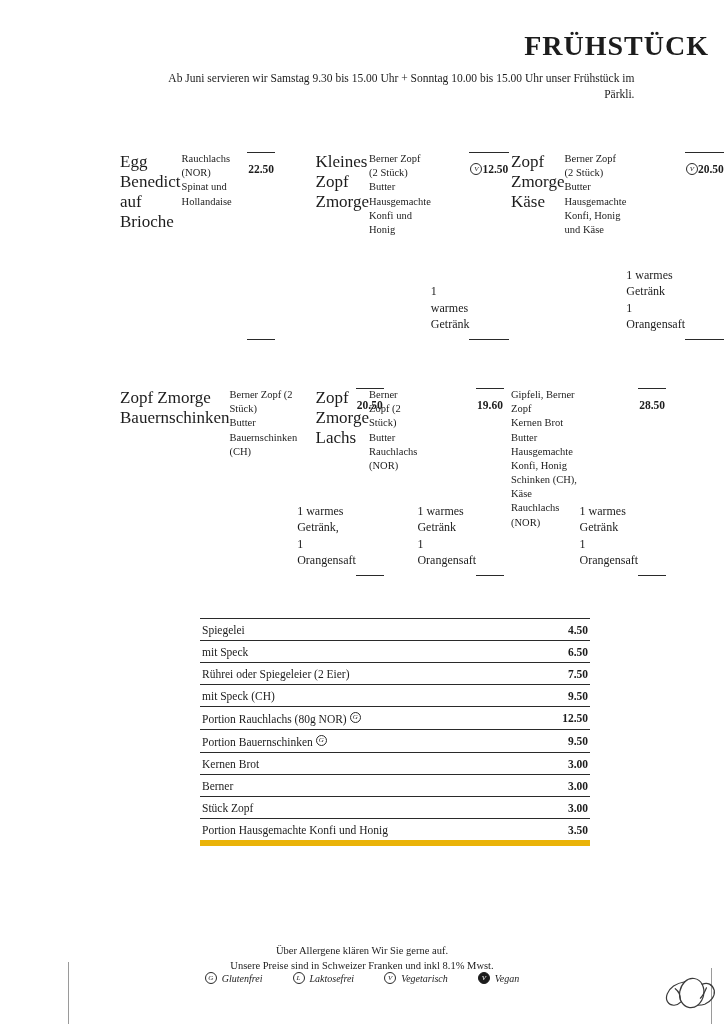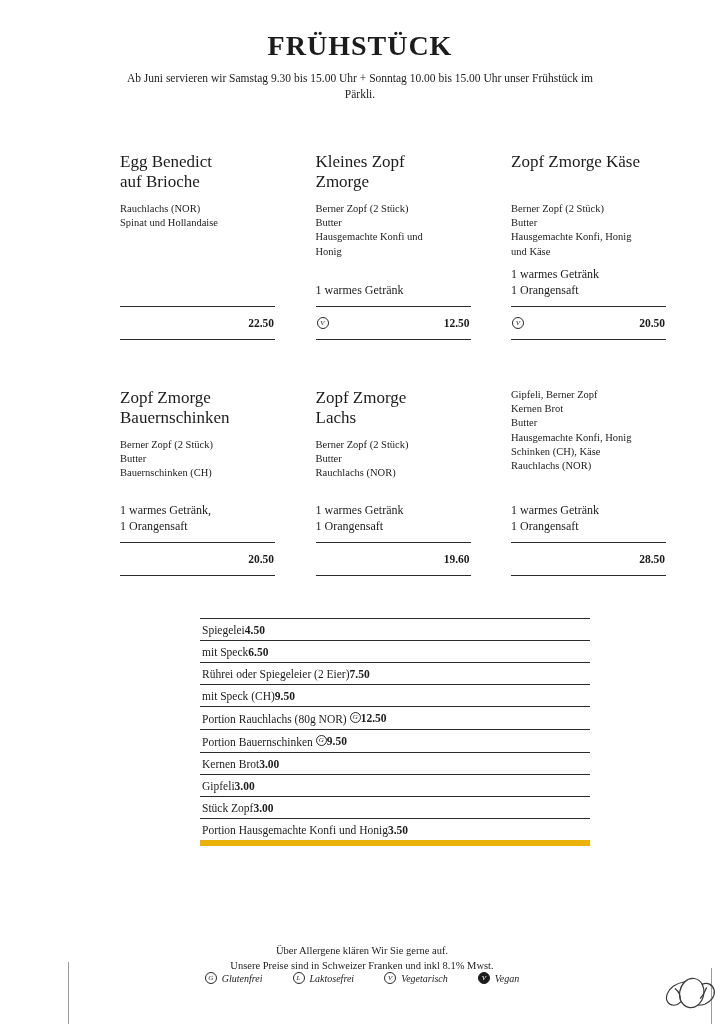--- a/index.html
+++ b/index.html
@@ -6,30 +6,30 @@
   .page{
     position:relative;
     width:724px;height:1024px;
     margin:0 auto;
     background:#ffffff;
     color:#1c1c1c;
     font-family:"Liberation Serif", serif;
     overflow:hidden;
   }
   
-  .header{position:absolute;top:30px;left:0;right:4px;text-align:center;}
+  .header{position:absolute;top:30px;left:0;right:15px;text-align:right;}
   .page-title{margin:0;font-size:28px;font-weight:700;letter-spacing:1px;}
   .subtitle{margin:8px auto 0;width:560px;font-size:11.5px;line-height:1.4;white-space:pre-line;}
   
   .cards{
     position:absolute;top:152px;left:120px;width:546px;
     display:grid;grid-template-columns:repeat(3,155px);
     column-gap:40.5px;row-gap:48px;
   }
-  .card{display:flex;flex-direction:column;height:188px;}
+  .card{display:flex;flex-direction:row;height:188px;}
   .card-title{margin:0;font-size:17px;font-weight:400;line-height:1.18;white-space:pre-line;min-height:50px;}
   .card-desc{margin:0;font-size:10.5px;line-height:1.35;white-space:pre-line;}
   .card-includes{margin:auto 0 8px;font-size:12px;line-height:1.35;white-space:pre-line;}
   .price-rows{border-bottom:1px solid #2a2a2a;}
   .price-row{
     display:flex;justify-content:space-between;align-items:center;
     border-top:1px solid #2a2a2a;
     padding:9px 1px;min-height:14px;font-size:11px;
   }
   .price{font-weight:700;font-size:11.5px;}
@@ -39,21 +39,21 @@
     width:12px;height:12px;border:1px solid #2a2a2a;border-radius:50%;
     font-size:7px;font-weight:400;font-style:italic;line-height:1;
     box-sizing:border-box;background:#fff;color:#1c1c1c;
   }
   .diet-badge.filled{background:#1c1c1c;color:#ffffff;border-color:#1c1c1c;}
   .sup{vertical-align:4px;margin-left:3px;width:11px;height:11px;}
   
   .combine{position:absolute;top:618px;left:200px;width:390px;}
   .combine-title{margin:0 0 16px;font-size:17px;font-weight:400;}
   .combine-row{
-    display:flex;justify-content:flex-start;align-items:center;
+    display:flex;justify-content:space-between;align-items:center;
     border-top:1px solid #2a2a2a;padding:4.5px 2px;font-size:11.5px;
   }
   .combine-row:last-child{border-bottom:6px solid #eab308;}
   
   .footer-notes{position:absolute;top:932px;left:0;right:0;text-align:center;font-size:10.5px;line-height:1.45;white-space:pre-line;}
   .legend{position:absolute;top:972px;left:0;right:0;display:flex;justify-content:center;gap:30px;align-items:center;}
   .legend-item{display:inline-flex;align-items:center;gap:5px;font-size:10px;font-style:italic;}
   
   .corner-line{position:absolute;width:1px;background:#9a9a9a;bottom:0;}
   .corner-line.left{left:68px;height:62px;}
@@ -194,21 +194,21 @@
     </div>
     <div class="combine-row">
       <span><span>Portion Bauernschinken</span><span class="diet-badge sup">G</span></span>
       <span class="price">9.50</span>
     </div>
     <div class="combine-row">
       <span>Kernen Brot</span>
       <span class="price">3.00</span>
     </div>
     <div class="combine-row">
-      <span>Gipfeli</span>
+      <span>Berner</span>
       <span class="price">3.00</span>
     </div>
     <div class="combine-row">
       <span>Stück Zopf</span>
       <span class="price">3.00</span>
     </div>
     <div class="combine-row">
       <span>Portion Hausgemachte Konfi und Honig</span>
       <span class="price">3.50</span>
     </div>

